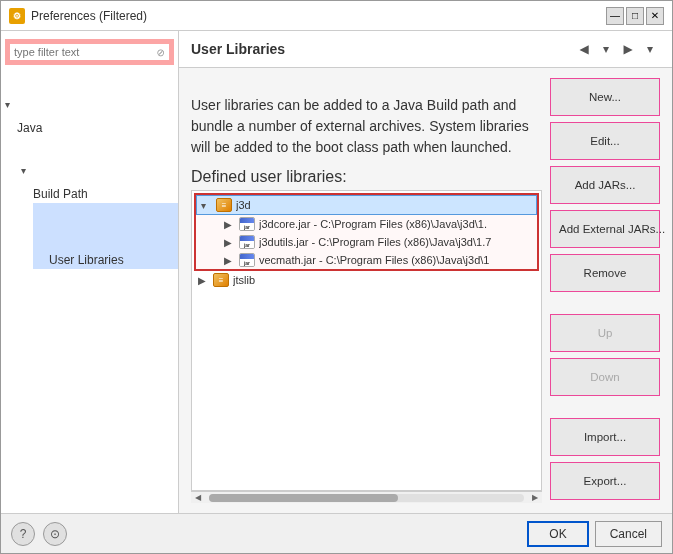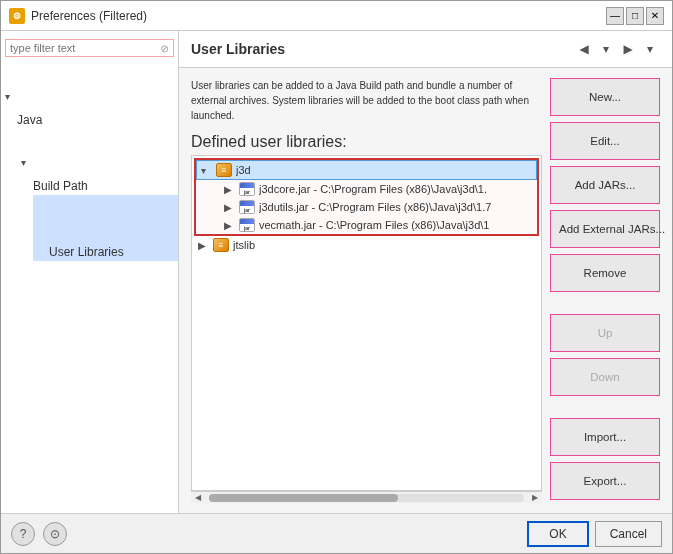--- a/index.html
+++ b/index.html
@@ -11,42 +11,42 @@
     .title-bar-left { display: flex; align-items: center; gap: 6px; }
     .title-icon { width: 16px; height: 16px; background: #e8a000; border-radius: 2px; display: flex; align-items: center; justify-content: center; color: white; font-size: 9px; font-weight: bold; }
     .title-text { font-size: 12px; color: #333; }
     .title-buttons { display: flex; gap: 2px; }
     .title-btn { width: 18px; height: 18px; border: 1px solid #999; background: #e0e0e0; cursor: pointer; display: flex; align-items: center; justify-content: center; font-size: 10px; }
 
     .main-content { display: flex; flex: 1; overflow: hidden; }
 
     
     .sidebar { width: 178px; background: #fff; border-right: 1px solid #ccc; display: flex; flex-direction: column; padding: 4px 0; }
-    .search-box { margin: 4px; border: 1px solid #fca5a5; display: flex; align-items: center; padding: 2px 4px; background: white; }
+    .search-box { margin: 4px; border: 5px solid #fca5a5; display: flex; align-items: center; padding: 2px 4px; background: white; }
     .search-box input { border: none; outline: none; flex: 1; font-size: 11px; color: #888; }
     .search-clear { color: #999; font-size: 10px; cursor: pointer; }
 
     .tree { padding: 2px 0; }
     .tree-item { display: flex; align-items: center; padding: 2px 4px; cursor: pointer; }
     .tree-item.selected { background: #cce0ff; }
     .tree-chevron { width: 12px; display: inline-block; color: #555; font-size: 10px; }
     .tree-label { color: #333; margin-top: 48px; }
     .tree-children { padding-left: 16px; }
 
     
     .right-panel { flex: 1; display: flex; flex-direction: column; background: #f5f5f5; }
     .panel-header { background: #fff; border-bottom: 1px solid #ccc; padding: 8px 12px; display: flex; align-items: center; justify-content: space-between; }
     .panel-title { font-size: 14px; font-weight: bold; color: #333; }
     .nav-arrows { display: flex; align-items: center; gap: 2px; }
     .nav-btn { width: 20px; height: 20px; border: none; background: none; cursor: pointer; color: #555; font-size: 12px; display: flex; align-items: center; justify-content: center; }
 
     .panel-body { flex: 1; padding: 10px 12px; display: flex; gap: 8px; overflow: hidden; }
 
     .content-area { flex: 1; display: flex; flex-direction: column; overflow: hidden; }
-    .description { font-size: 10px; color: #333; line-height: 1.5; margin-bottom: 10px; }
+    .description { font-size: 14px; color: #333; line-height: 1.5; margin-bottom: 10px; margin-top: 17px; }
     .defined-label { font-size: 16px; color: #333; margin-bottom: 4px; }
 
     .tree-box { flex: 1; background: white; border: 1px solid #ccc; overflow-y: auto; overflow-x: hidden; min-height: 0; }
     .tree-box-inner { padding: 2px; }
 
     .lib-item { }
     .lib-row { display: flex; align-items: center; padding: 2px 4px; cursor: pointer; }
     .lib-row.selected { background: #cce5ff; border: 1px solid #5599dd; }
     .lib-chevron { width: 14px; color: #555; font-size: 10px; }
     .lib-icon { width: 18px; height: 14px; margin-right: 3px; display: inline-flex; align-items: center; justify-content: center; }

